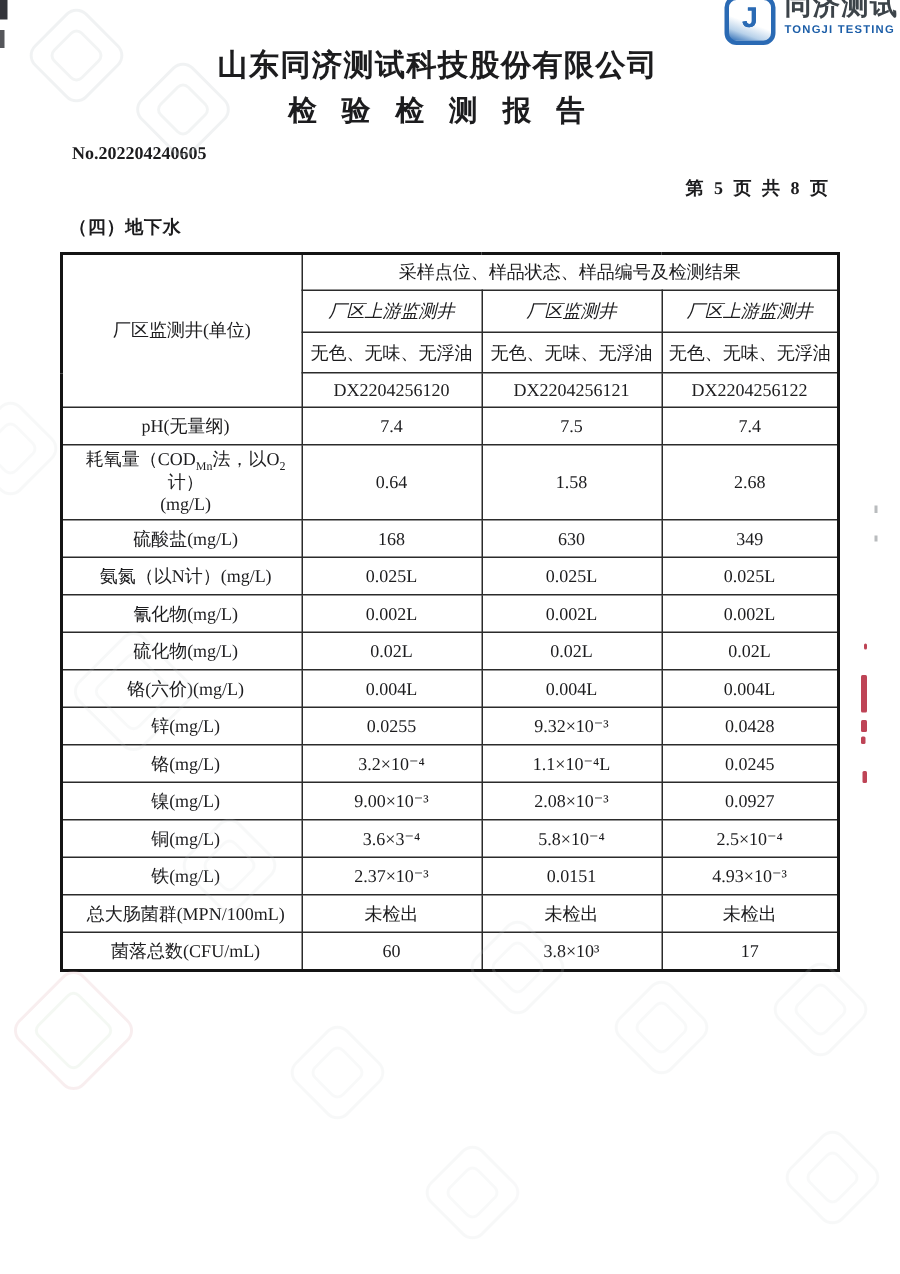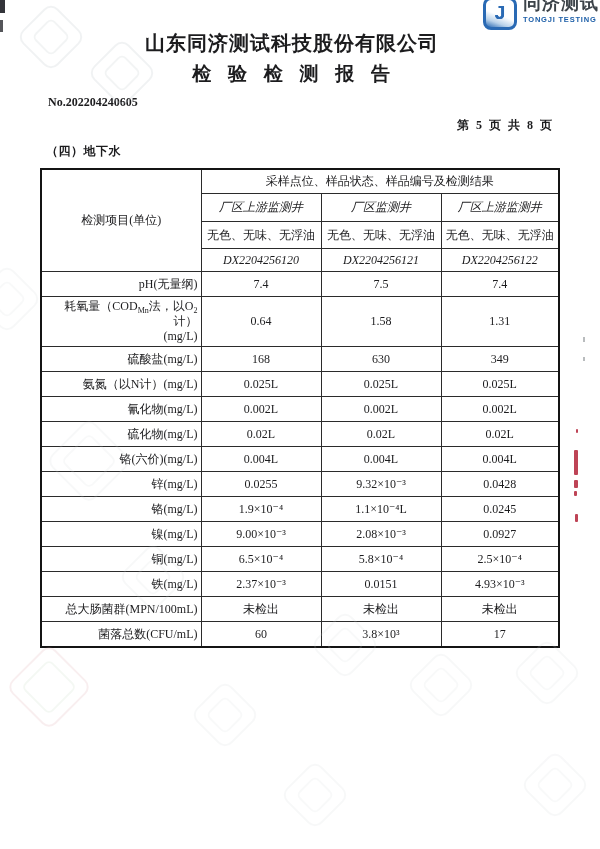--- a/index.html
+++ b/index.html
@@ -104,24 +104,24 @@
     vertical-align:middle;
     padding:2px 3px;
     line-height:1.25;
   }
   td.corner{
     text-align:left;padding-left:13px;font-size:12.5px;
   }
   tr.h1 td{height:19px;}
   tr.h2 td{height:23px;font-weight:normal;font-style:italic;}
   tr.h3 td{height:22px;}
-  tr.h4 td{height:18px;font-style:italic;}
+  tr.h4 td{height:18px;}
   tbody td{height:20px;}
   tbody td.lbl{
-    text-align:right;padding-left:8px;margin-left:41px;
+    text-align:center;padding-left:8px;margin-left:41px;
   }
   sub{font-size:8px;line-height:0;}
 
   
   .stamp{position:absolute;background:var(--stamp-red);border-radius:1px;opacity:.92;}
 </style>
 </head>
 <body>
 
 <div class="page">
@@ -167,21 +167,21 @@
 
   <table class="results">
     <colgroup>
       <col style="width:160px">
         <col style="width:120px">
         <col style="width:120px">
         <col style="width:118px">
     </colgroup>
     <tbody>
       <tr class="h1">
-        <td class="corner" rowspan="4">检测项目(单位)</td>
+        <td class="corner" rowspan="4">厂区监测井(单位)</td>
         <td colspan="3">采样点位、样品状态、样品编号及检测结果</td>
       </tr>
       <tr class="h2">
         <td>厂区上游监测井</td>
         <td>厂区监测井</td>
         <td>厂区上游监测井</td>
       </tr>
       <tr class="h3">
         <td>无色、无味、无浮油</td>
         <td>无色、无味、无浮油</td>
@@ -197,21 +197,21 @@
         <tr>
     <td class="lbl">pH(无量纲)</td>
     <td class="val">7.4</td>
     <td class="val">7.5</td>
     <td class="val">7.4</td>
   </tr>
         <tr>
     <td class="lbl">耗氧量（COD<sub>Mn</sub>法，以O<sub>2</sub>计）<br>(mg/L)</td>
     <td class="val">0.64</td>
     <td class="val">1.58</td>
-    <td class="val">1.31</td>
+    <td class="val">2.68</td>
   </tr>
         <tr>
     <td class="lbl">硫酸盐(mg/L)</td>
     <td class="val">168</td>
     <td class="val">630</td>
     <td class="val">349</td>
   </tr>
         <tr>
     <td class="lbl">氨氮（以N计）(mg/L)</td>
     <td class="val">0.025L</td>
@@ -237,33 +237,33 @@
     <td class="val">0.004L</td>
   </tr>
         <tr>
     <td class="lbl">锌(mg/L)</td>
     <td class="val">0.0255</td>
     <td class="val">9.32×10⁻³</td>
     <td class="val">0.0428</td>
   </tr>
         <tr>
     <td class="lbl">铬(mg/L)</td>
-    <td class="val">1.9×10⁻⁴</td>
+    <td class="val">3.2×10⁻⁴</td>
     <td class="val">1.1×10⁻⁴L</td>
     <td class="val">0.0245</td>
   </tr>
         <tr>
     <td class="lbl">镍(mg/L)</td>
     <td class="val">9.00×10⁻³</td>
     <td class="val">2.08×10⁻³</td>
     <td class="val">0.0927</td>
   </tr>
         <tr>
     <td class="lbl">铜(mg/L)</td>
-    <td class="val">6.5×10⁻⁴</td>
+    <td class="val">3.6×3⁻⁴</td>
     <td class="val">5.8×10⁻⁴</td>
     <td class="val">2.5×10⁻⁴</td>
   </tr>
         <tr>
     <td class="lbl">铁(mg/L)</td>
     <td class="val">2.37×10⁻³</td>
     <td class="val">0.0151</td>
     <td class="val">4.93×10⁻³</td>
   </tr>
         <tr>

